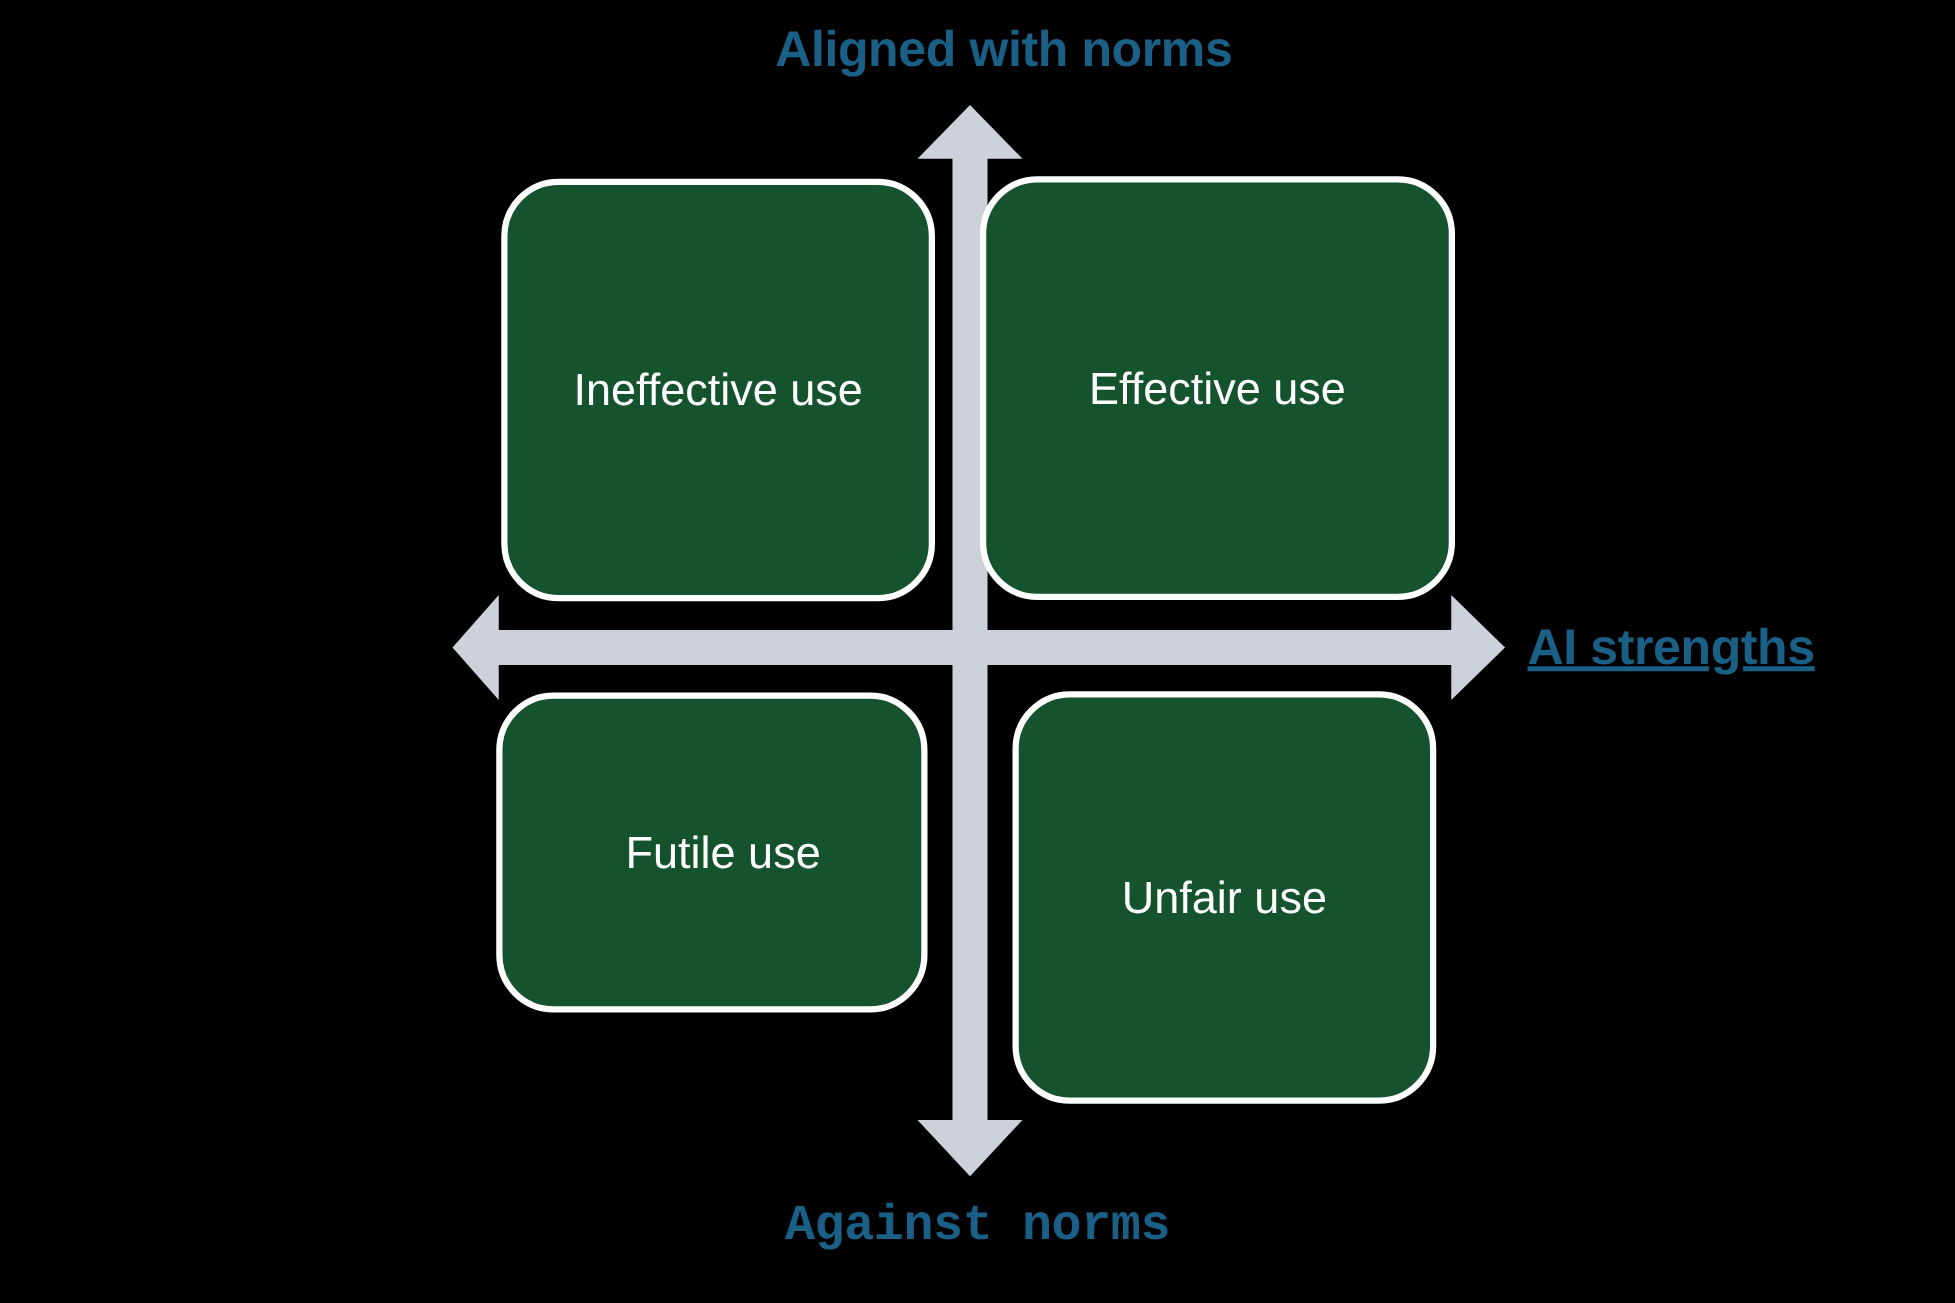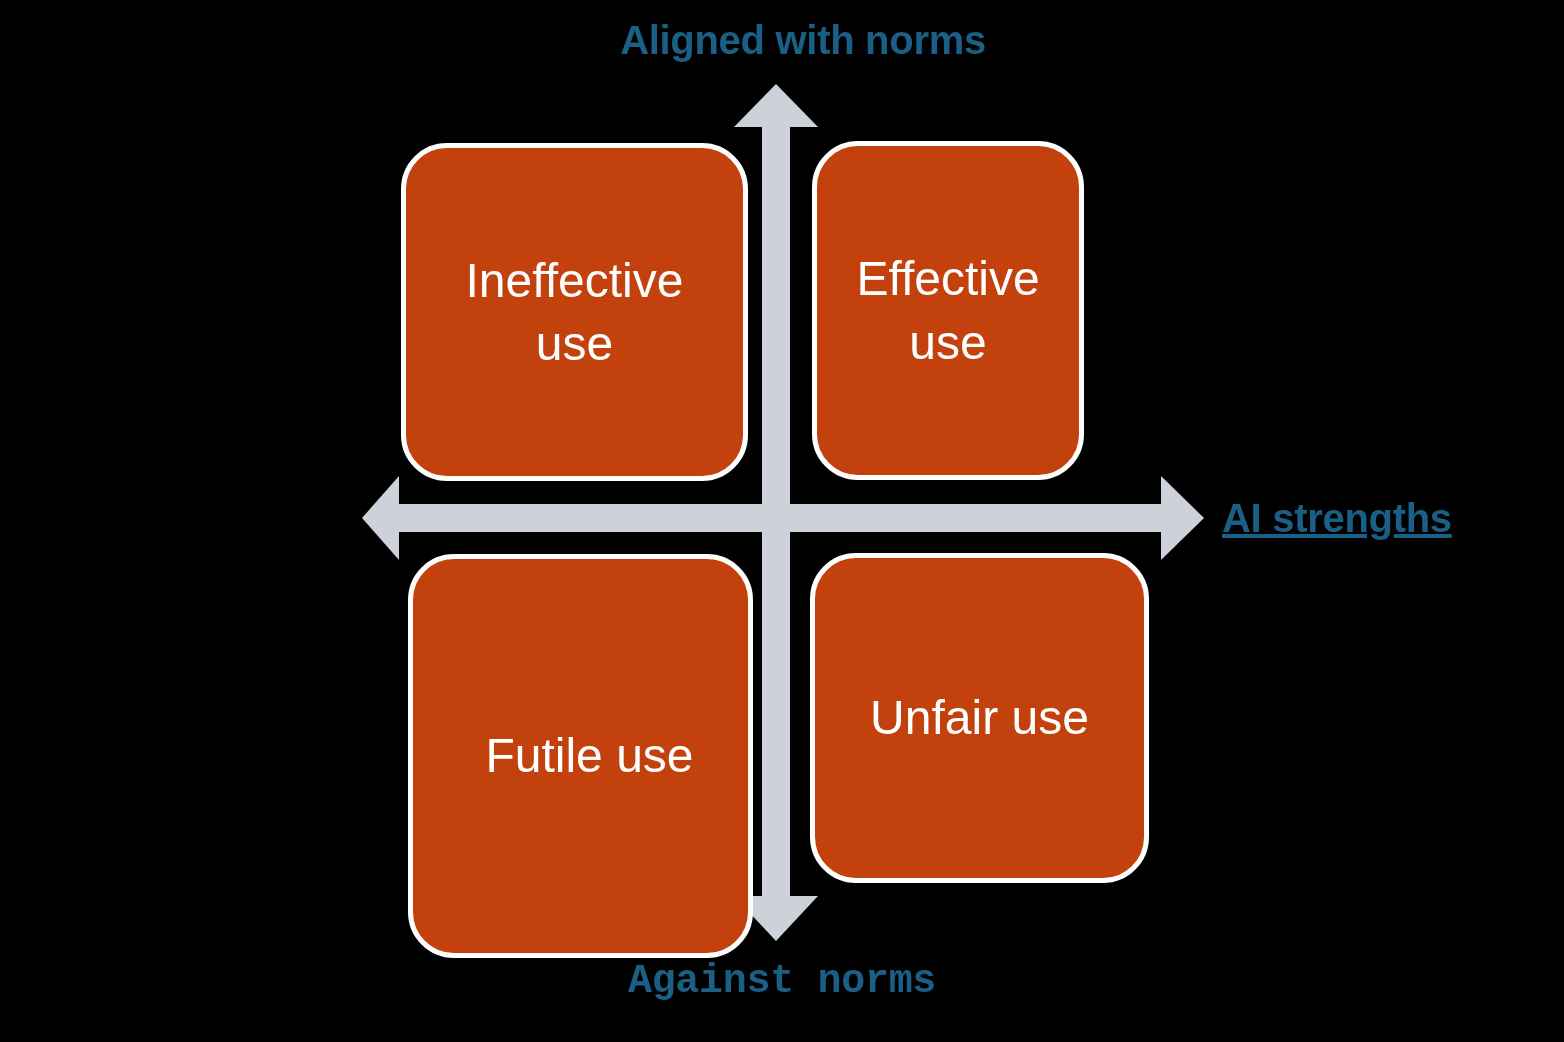--- a/index.html
+++ b/index.html
@@ -57,35 +57,35 @@
     left: 0;
     top: 0;
     width: 1564px;
     height: 1042px;
   }
 
   
   .quadrant {
     position: absolute;
     box-sizing: border-box;
-    background: #c2410c;
+    background: #14532d;
     border: 5px solid #ffffff;
     border-radius: 46px;
     display: flex;
     align-items: center;
     justify-content: center;
     text-align: center;
     color: #ffffff;
-    font-size: 48px;
+    font-size: 36px;
     line-height: 1.32;
     padding: 0 18px;
   }
   #q-ineffective { left: 401px;  top: 143px; width: 347px; height: 338px; }
-  #q-effective   { left: 812px;  top: 141px; width: 272px; height: 339px; }
-  #q-futile      { left: 408px;  top: 554px; width: 345px; height: 404px; padding-left: 36px; }
+  #q-effective   { left: 784px;  top: 141px; width: 380px; height: 339px; }
+  #q-futile      { left: 397px;  top: 554px; width: 345px; height: 256px; padding-left: 36px; }
   #q-unfair      { left: 810px;  top: 553px; width: 339px; height: 330px; }
 </style>
 </head>
 <body>
 
 <div id="stage">
 
   <svg id="axis-svg" viewBox="0 0 1564 1042" xmlns="http://www.w3.org/2000/svg" aria-hidden="true">
 
     <rect x="762" y="126" width="28" height="770" fill="#ccd1da"></rect>

